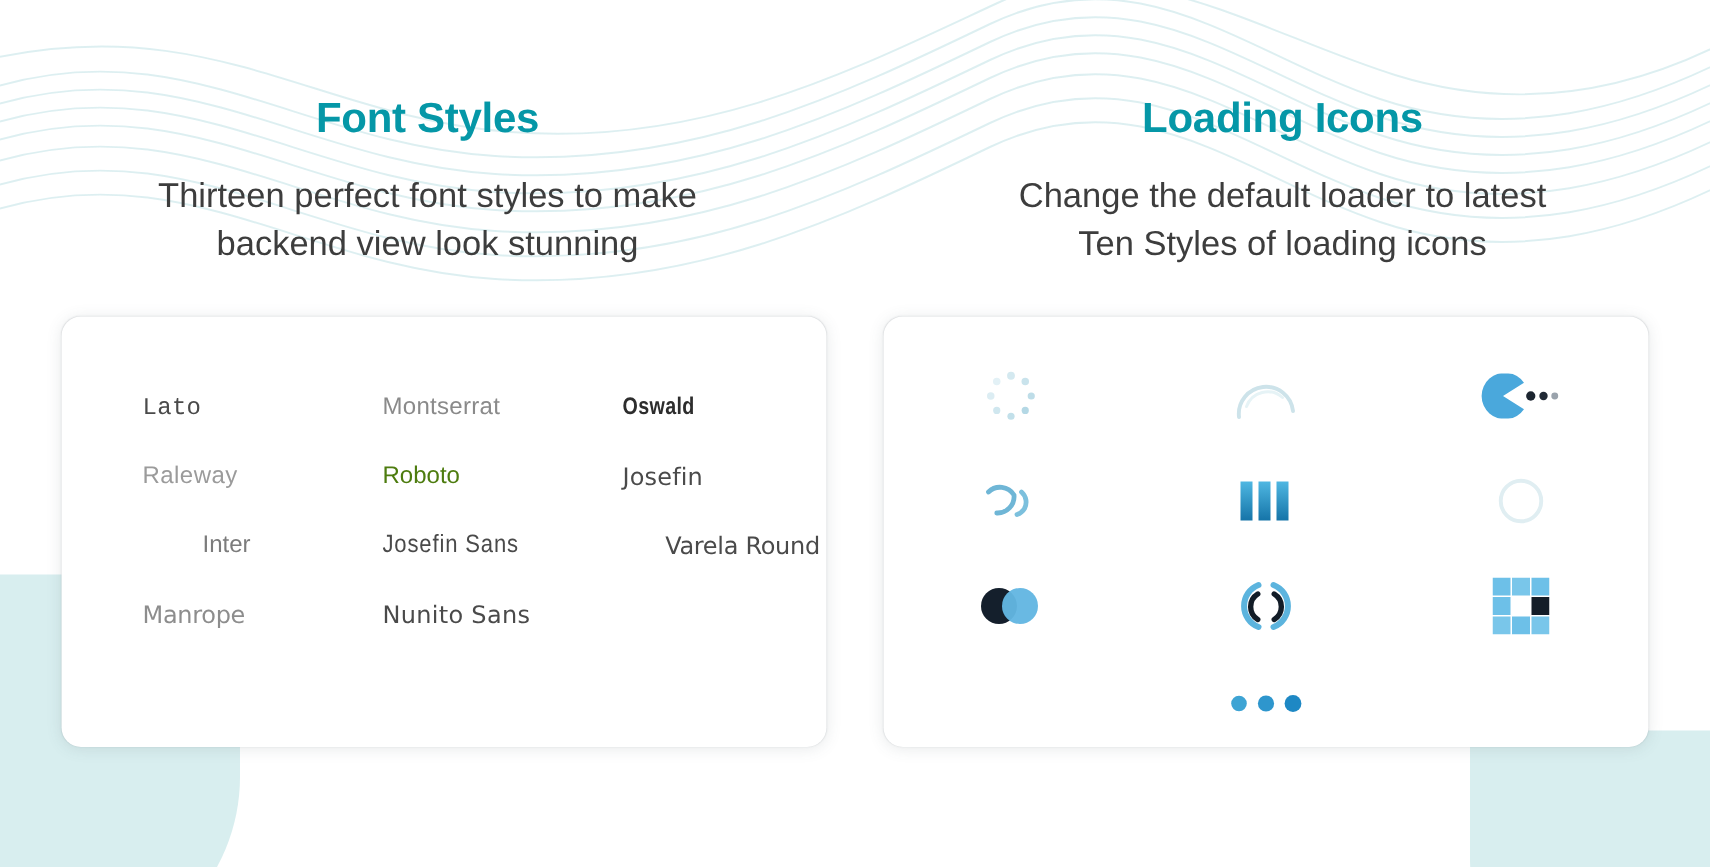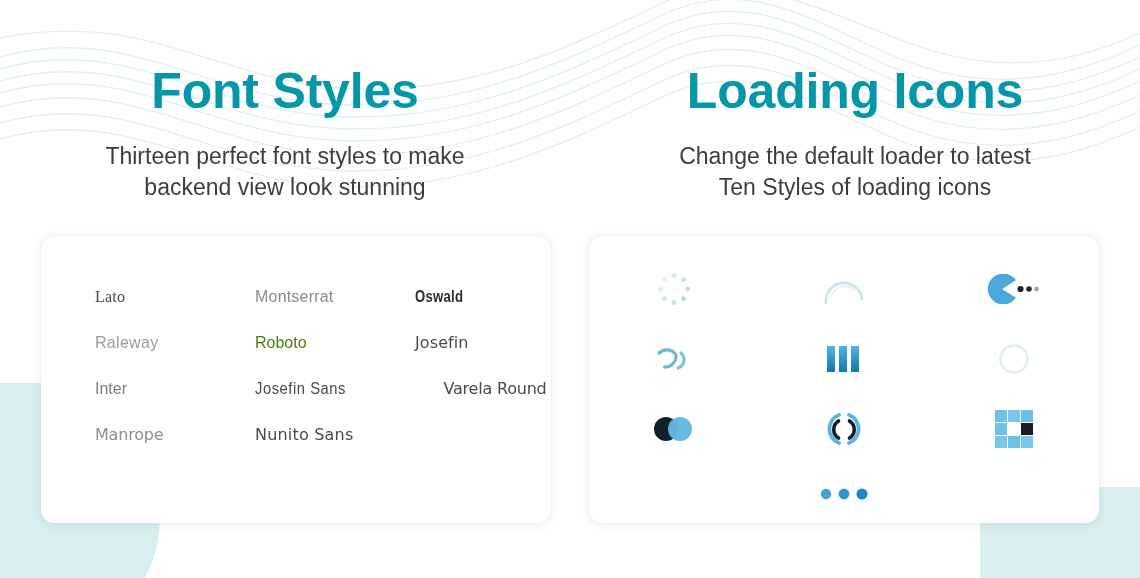--- a/index.html
+++ b/index.html
@@ -53,21 +53,21 @@
     width: 1140px;
   }
   .column {
     width: 570px;
     box-sizing: border-box;
   }
 
   .panel-title {
     text-align: center;
     color: #0597a7;
-    font-size: 50px;
+    font-size: 28px;
     font-weight: bold;
     letter-spacing: -0.2px;
     margin: 0;
     padding-top: 63px;
     line-height: 1.15;
   }
   .panel-subtitle {
     text-align: center;
     color: #3d3d3d;
     font-size: 23px;
@@ -104,32 +104,32 @@
     grid-template-columns: 160px 160px 160px;
     grid-auto-rows: 46px;
     padding-left: 54px;
     align-items: center;
   }
   .font-item {
     font-size: 16px;
     color: #4a4a4a;
     white-space: nowrap;
   }
-  .font-item.f-lato       { font-family: Liberation Serif, serif; letter-spacing: .2px; }
+  .font-item.f-lato       { font-family: Liberation Mono, monospace; letter-spacing: .2px; }
   .font-item.f-oswald     { font-family: "Liberation Sans Narrow","Liberation Sans", sans-serif; font-weight: bold; transform: scaleX(.82); transform-origin: left center; letter-spacing: .3px; color:#2d2d2d; }
   .font-item.f-poppins    { font-family: "DejaVu Sans", sans-serif; font-size: 16px; letter-spacing: .1px; }
   .font-item.f-josefin    { font-family: "Liberation Sans", sans-serif; transform: scaleX(.92) scaleY(1.04); transform-origin: left center; letter-spacing: .6px; }
   .font-item.f-nunito     { font-family: "DejaVu Sans", sans-serif; letter-spacing: .2px; }
   .font-item.f-montserrat { font-family: "Liberation Sans", sans-serif; color:#8a8a8a; letter-spacing: .2px; }
   .font-item.f-raleway    { font-family: "Liberation Sans", sans-serif; color:#9b9b9b; letter-spacing: .3px; }
   .font-item.f-rubik      { font-family: "DejaVu Sans", sans-serif; font-weight: bold; color:#3a3a3a; letter-spacing: -.1px; }
   .font-item.f-varela     { font-family: "DejaVu Sans", sans-serif; color:#4a4a4a; letter-spacing: -.2px; text-align: center; }
   .font-item.f-opensans   { font-family: "Liberation Sans", sans-serif; color:#6e6e6e; }
   .font-item.f-roboto     { font-family: "Liberation Sans", sans-serif; color:#4d7c0f; }
-  .font-item.f-inter      { font-family: "Liberation Sans", sans-serif; color:#7c7c7c; }
+  .font-item.f-inter      { font-family: "Liberation Sans", sans-serif; color:#7c7c7c;margin-left:40px; }
   .font-item.f-manrope    { font-family: "DejaVu Sans", sans-serif; color:#8d8d8d; letter-spacing: -.2px; }
 
   
   .loader-grid {
     display: grid;
     grid-template-columns: 170px 170px 170px;
     grid-auto-rows: 70px;
     align-items: center;
     justify-items: center;
   }

